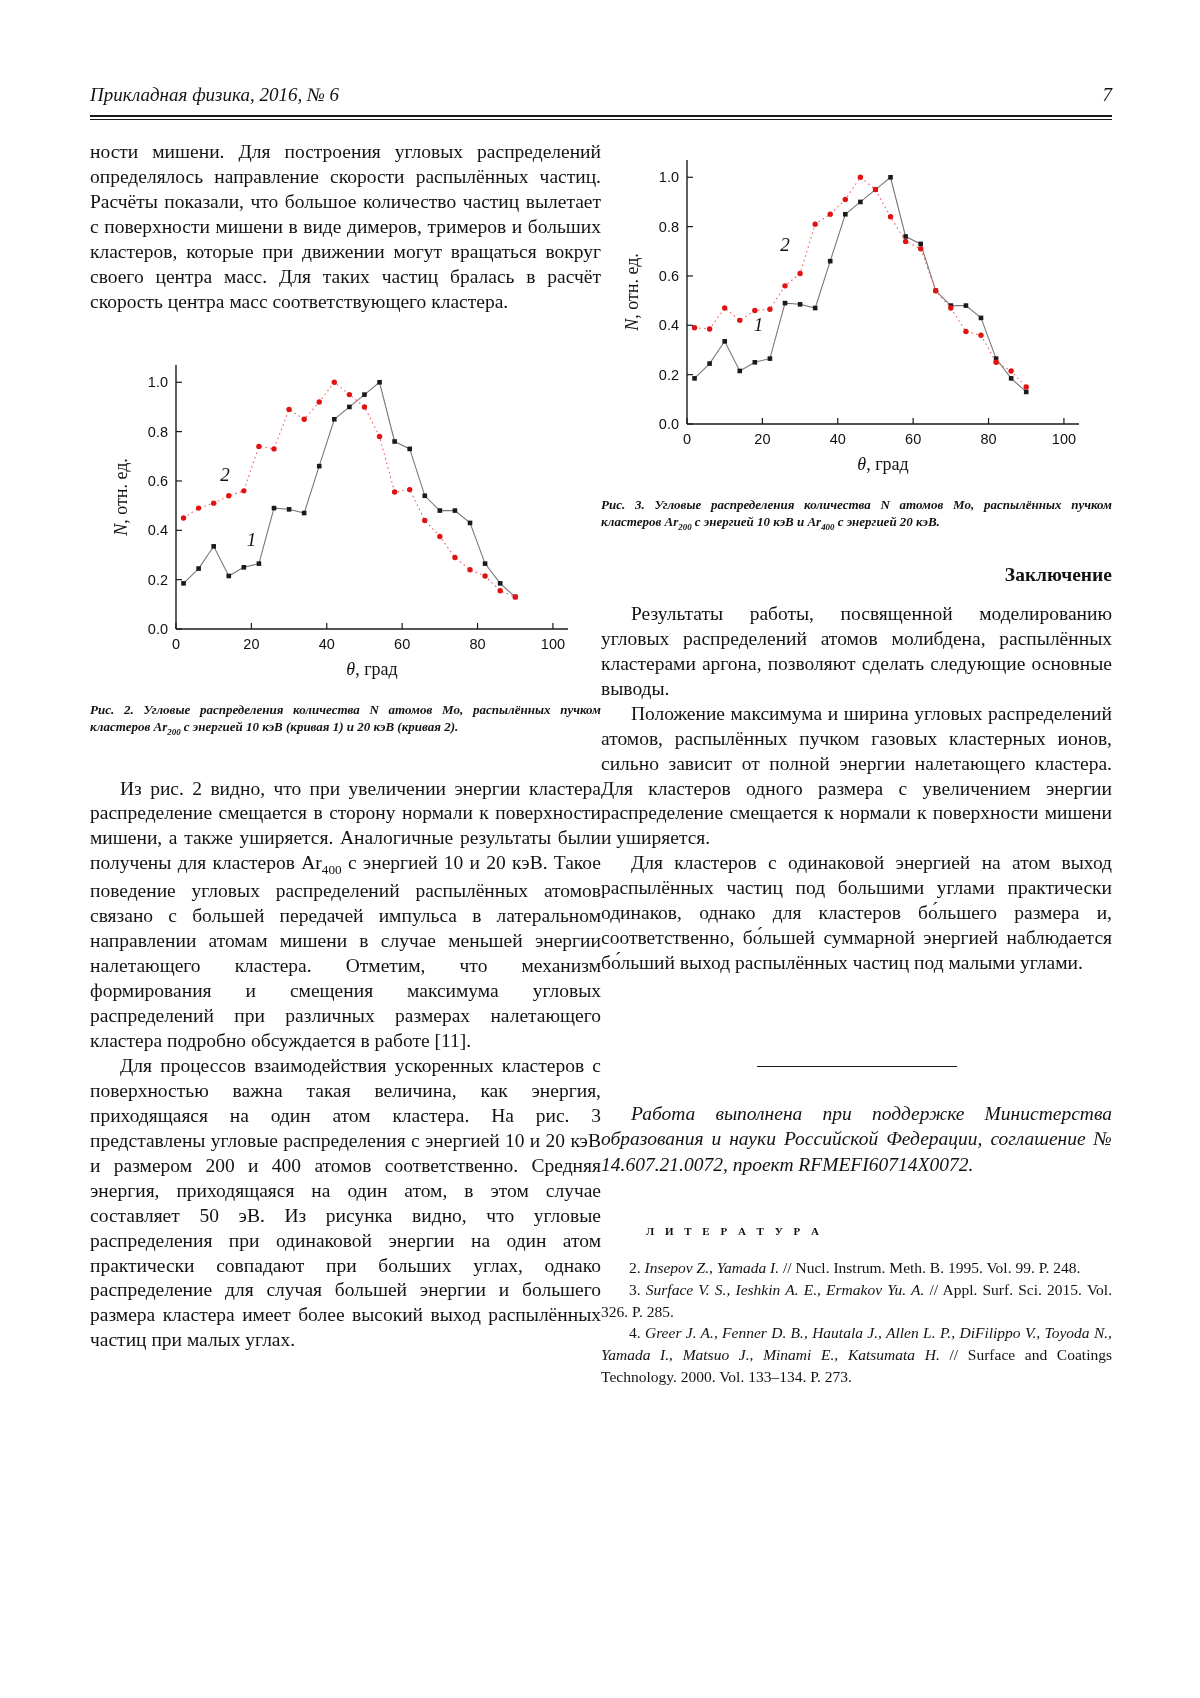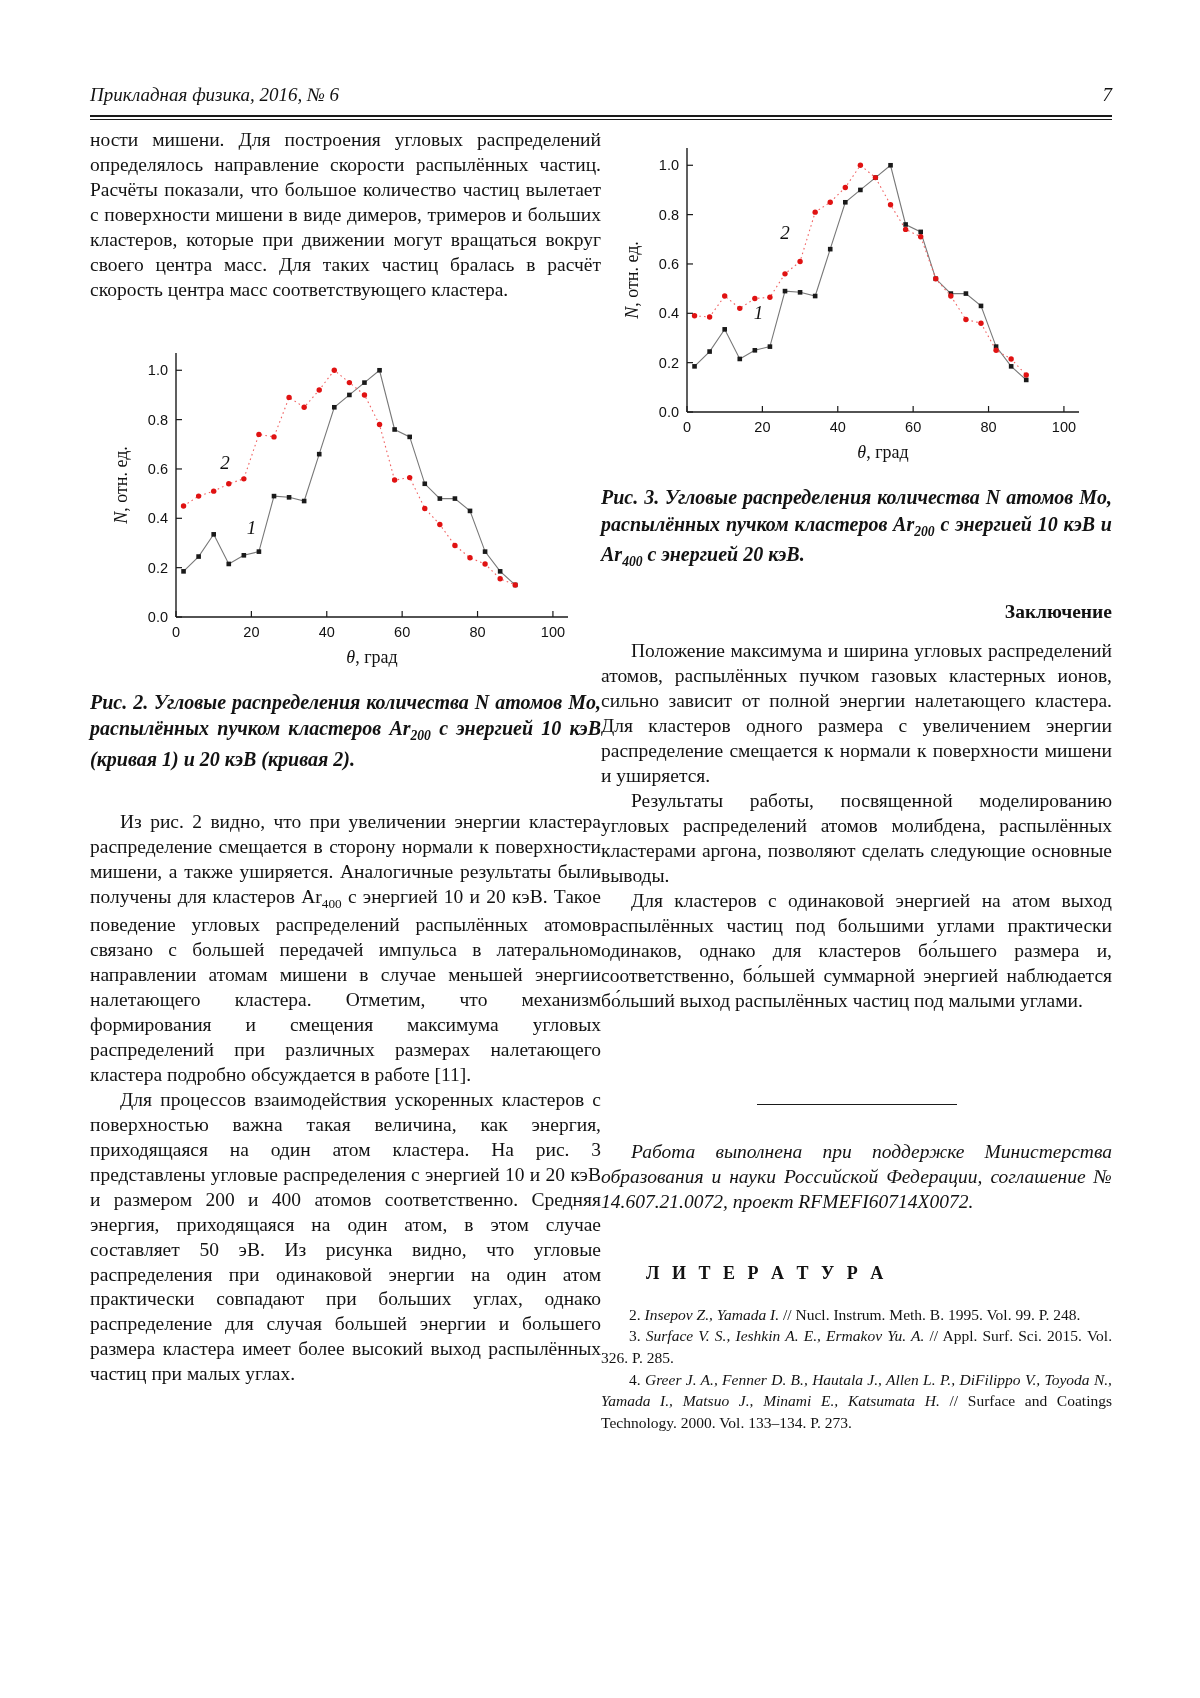--- a/index.html
+++ b/index.html
@@ -5,33 +5,33 @@
   html,body{margin:0;padding:0;background:#ffffff;}
   .page{
     width:1200px;height:1698px;box-sizing:border-box;
     padding:84px 88px 0 90px;background:#ffffff;
     font-family:"Liberation Serif",serif;color:#121212;
     position:relative;overflow:hidden;
   }
   .pg-header{display:flex;justify-content:space-between;align-items:baseline;
     font-style:italic;font-size:19px;}
   .rule-double{margin-top:9px;height:2px;border-top:2px solid #1a1a1a;border-bottom:1px solid #1a1a1a;}
-  .columns{display:flex;margin-top:8px;}
+  .columns{display:flex;margin-top:20px;}
   .col{flex:1;min-width:0;}
   p.body{font-size:19.5px;line-height:1.28;text-align:justify;margin:0;text-indent:30px;}
   p.body.no-indent{text-indent:0;}
   figure.chart-fig{margin:36px 0 0 0;text-align:center;}
   figure.chart-fig.first{margin-top:6px;}
   svg.chart{width:468px;height:332px;}
-  p.caption{font-size:20px;font-weight:bold;font-style:italic;line-height:1.34;
+  p.caption{font-size:13px;font-weight:bold;font-style:italic;line-height:1.34;
     text-align:justify;margin:14px 0 0 0;}
   h2.concl{font-size:19.5px;font-weight:bold;text-align:right;margin:30px 0 16px 0;}
   .divider{width:200px;border-top:1.5px solid #1a1a1a;margin:90px auto 34px auto;height:0;}
   p.ack{font-style:italic;font-size:19.5px;line-height:1.3;text-align:justify;margin:0;text-indent:30px;}
-  h3.lit{font-size:18px;font-weight:bold;letter-spacing:4px;margin:48px 0 20px 45px;}
+  h3.lit{font-size:11px;font-weight:bold;letter-spacing:4px;margin:48px 0 20px 45px;}
   p.ref{font-size:15.5px;line-height:1.4;text-align:justify;margin:0;text-indent:28px;}
   sub{font-size:68%;}
   
   .tick{font-family:"Liberation Sans",sans-serif;font-size:14.5px;fill:#111;}
   .axis-label{font-family:"Liberation Serif",serif;font-size:18px;fill:#111;}
   .axis-label .it{font-style:italic;}
   .curve-label{font-family:"Liberation Serif",serif;font-size:19px;font-style:italic;fill:#111;}
 </style>
 </head>
 <body>
@@ -218,22 +218,22 @@
             <text x="162" y="105.28971962616822" text-anchor="middle" class="curve-label">2</text>
             <text x="135.6153846153846" y="185.4766355140187" text-anchor="middle" class="curve-label">1</text>
             <text x="260" y="324" text-anchor="middle" class="axis-label"><tspan class="it">θ</tspan><tspan>, град</tspan></text>
             <text text-anchor="middle" class="axis-label" transform="translate(15,146) rotate(-90)"><tspan class="it">N</tspan><tspan>, отн. ед.</tspan></text>
           </svg>
       </figure>
 
       <p class="caption">Рис. 3. Угловые распределения количества N атомов Mo, распылённых пучком кластеров Ar<sub>200</sub> с энергией 10 кэВ и Ar<sub>400</sub> с энергией 20 кэВ.</p>
 
       <h2 class="concl">Заключение</h2>
+      <p class="body">Результаты работы, посвященной моделированию угловых распределений атомов молибдена, распылённых кластерами аргона, позволяют сделать следующие основные выводы.</p>
       <p class="body">Положение максимума и ширина угловых распределений атомов, распылённых пучком газовых кластерных ионов, сильно зависит от полной энергии налетающего кластера. Для кластеров одного размера с увеличением энергии распределение смещается к нормали к поверхности мишени и уширяется.</p>
-      <p class="body">Результаты работы, посвященной моделированию угловых распределений атомов молибдена, распылённых кластерами аргона, позволяют сделать следующие основные выводы.</p>
       <p class="body">Для кластеров с одинаковой энергией на атом выход распылённых частиц под большими углами практически одинаков, однако для кластеров бо́льшего размера и, соответственно, бо́льшей суммарной энергией наблюдается бо́льший выход распылённых частиц под малыми углами.</p>
 
       <div class="divider"></div>
 
       <p class="ack">Работа выполнена при поддержке Министерства образования и науки Российской Федерации, соглашение № 14.607.21.0072, проект RFMEFI60714X0072.</p>
 
       <h3 class="lit">Л И Т Е Р А Т У Р А</h3>
       <p class="ref">2.  <i>Insepov Z., Yamada I.</i> // Nucl. Instrum. Meth. B. 1995. Vol. 99. P. 248.</p>
       <p class="ref">3.  <i>Surface V. S., Ieshkin A. E., Ermakov Yu. A.</i> // Appl. Surf. Sci. 2015. Vol. 326. P. 285.</p>
       <p class="ref">4.  <i>Greer J. A., Fenner D. B., Hautala J., Allen L. P., DiFilippo V., Toyoda N., Yamada I., Matsuo J., Minami E., Katsumata H.</i> // Surface and Coatings Technology. 2000. Vol. 133–134. P. 273.</p>

